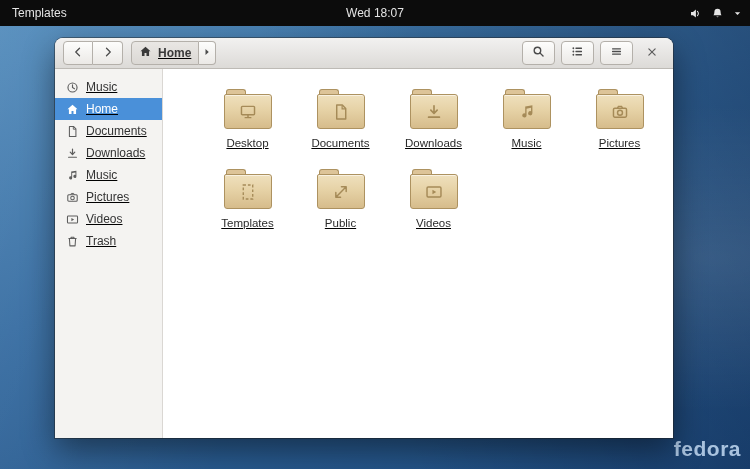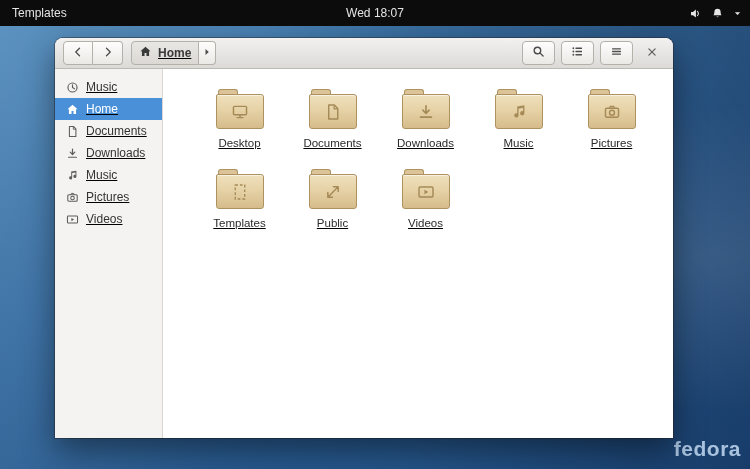--- a/index.html
+++ b/index.html
@@ -76,21 +76,21 @@
   }
   .sb-item {
     display: flex; align-items: center; gap: 7px;
     padding: 4px 6px 4px 11px; cursor: pointer; color: #333;
   }
   .sb-icon { display: inline-flex; color: #5d5d5d; width: 13px; justify-content: center; }
   .sb-item.selected { background: var(--accent, #4a90d9); color: #fff; }
   .sb-item.selected .sb-icon { color: #fff; }
   .sb-item.other { margin-top: 19px; }
 
-  .content { flex: 1; background: #ffffff; padding: 15px 0 0 30px; overflow: hidden; }
+  .content { flex: 1; background: #ffffff; padding: 15px 0 0 38px; overflow: hidden; }
   .file-grid { display: grid; grid-template-columns: repeat(5, 93px); row-gap: 15px; }
   .folder {
     width: 93px; display: flex; flex-direction: column; align-items: center; gap: 8px;
     padding-top: 5px; cursor: pointer;
   }
   .f-icon { width: 48px; height: 40px; position: relative; }
   .f-tab {
     position: absolute; left: 2px; top: 0; width: 20px; height: 10px;
     background: #ddc498; border: 1px solid #ad9260; border-bottom: none;
     border-radius: 3px 3px 0 0;
@@ -253,20 +253,28 @@
           </div>
           <div class="sb-item">
             <span class="sb-icon">
               <svg viewBox="0 0 16 16" width="13" height="13" fill="currentColor" aria-hidden="true">
                 <rect x="1.8" y="3.6" width="12.4" height="8.8" rx="1" fill="none" stroke="currentColor" stroke-width="1.3"></rect>
                 <path d="M6.6 6l3.4 2-3.4 2z"></path>
               </svg>
             </span>
             <span>Videos</span>
           </div>
+          <div class="sb-item">
+            <span class="sb-icon">
+              <svg viewBox="0 0 16 16" width="13" height="13" fill="currentColor" aria-hidden="true">
+                <path d="M3 4.2h10M6.2 4V2.8h3.6V4M4.2 4.2l.6 9.2h6.4l.6-9.2" fill="none" stroke="currentColor" stroke-width="1.3" stroke-linejoin="round"></path>
+              </svg>
+            </span>
+            <span>Trash</span>
+          </div>
         </div>
     </div>
     <div class="content">
       <div class="file-grid">
           <div class="folder">
             <span class="f-icon">
               <span class="f-tab"></span>
               <span class="f-body"></span>
               <span class="f-emblem">
                 <svg viewBox="0 0 16 16" width="18" height="18" fill="currentColor" aria-hidden="true">

